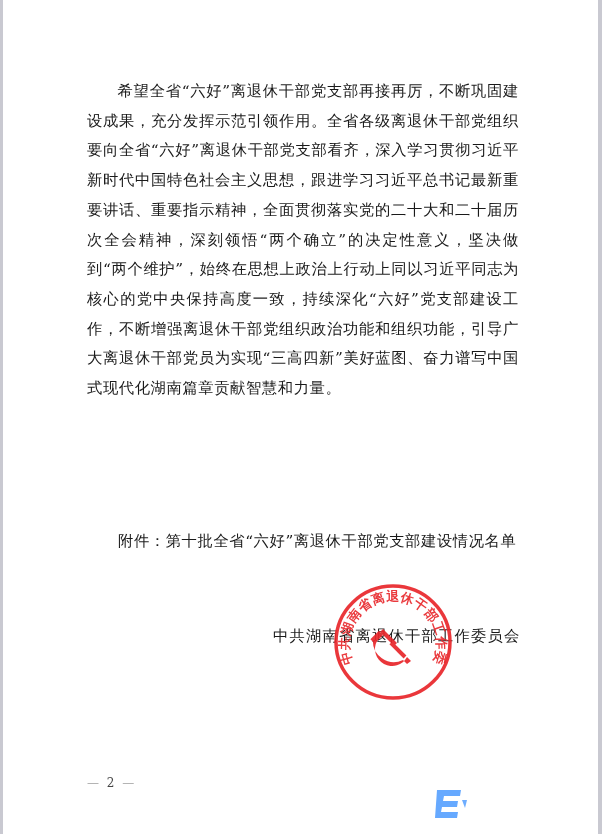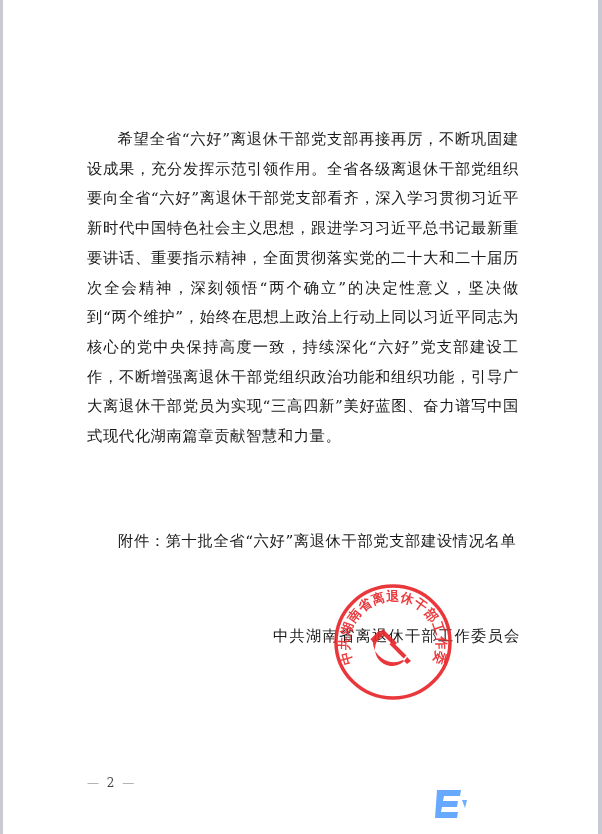--- a/index.html
+++ b/index.html
@@ -12,21 +12,21 @@
   .edge-left { position: absolute; left: 0; top: 0; width: 3px; height: 834px; background: #c9c9d1; }
   .edge-right { position: absolute; right: 0; top: 0; width: 4px; height: 834px; background: #c9c9d1; }
   .page { position: absolute; left: 3px; top: 0; width: 595px; height: 834px; background: #fff; }
 
   .body-text {
     position: absolute; left: 84px; top: 77px; width: 432px;
     font-size: 15.3px; line-height: 29.7px; letter-spacing: 0.6px;
     text-align: justify;
   }
   .para { margin: 0; }
-  .para.indent { text-indent: 2em; margin-top: 48px; }
+  .para.indent { text-indent: 2em; }
 
   .attachment {
     position: absolute; left: 84px; top: 526px; width: 440px;
     font-size: 15.3px; line-height: 30px; letter-spacing: 0.6px; padding-left: 31px;
   }
   .sign-org {
     position: absolute; left: 270px; top: 624px; width: 250px;
     font-size: 15.3px; letter-spacing: 1.2px; line-height: 24px;
   }
   .sign-date {

